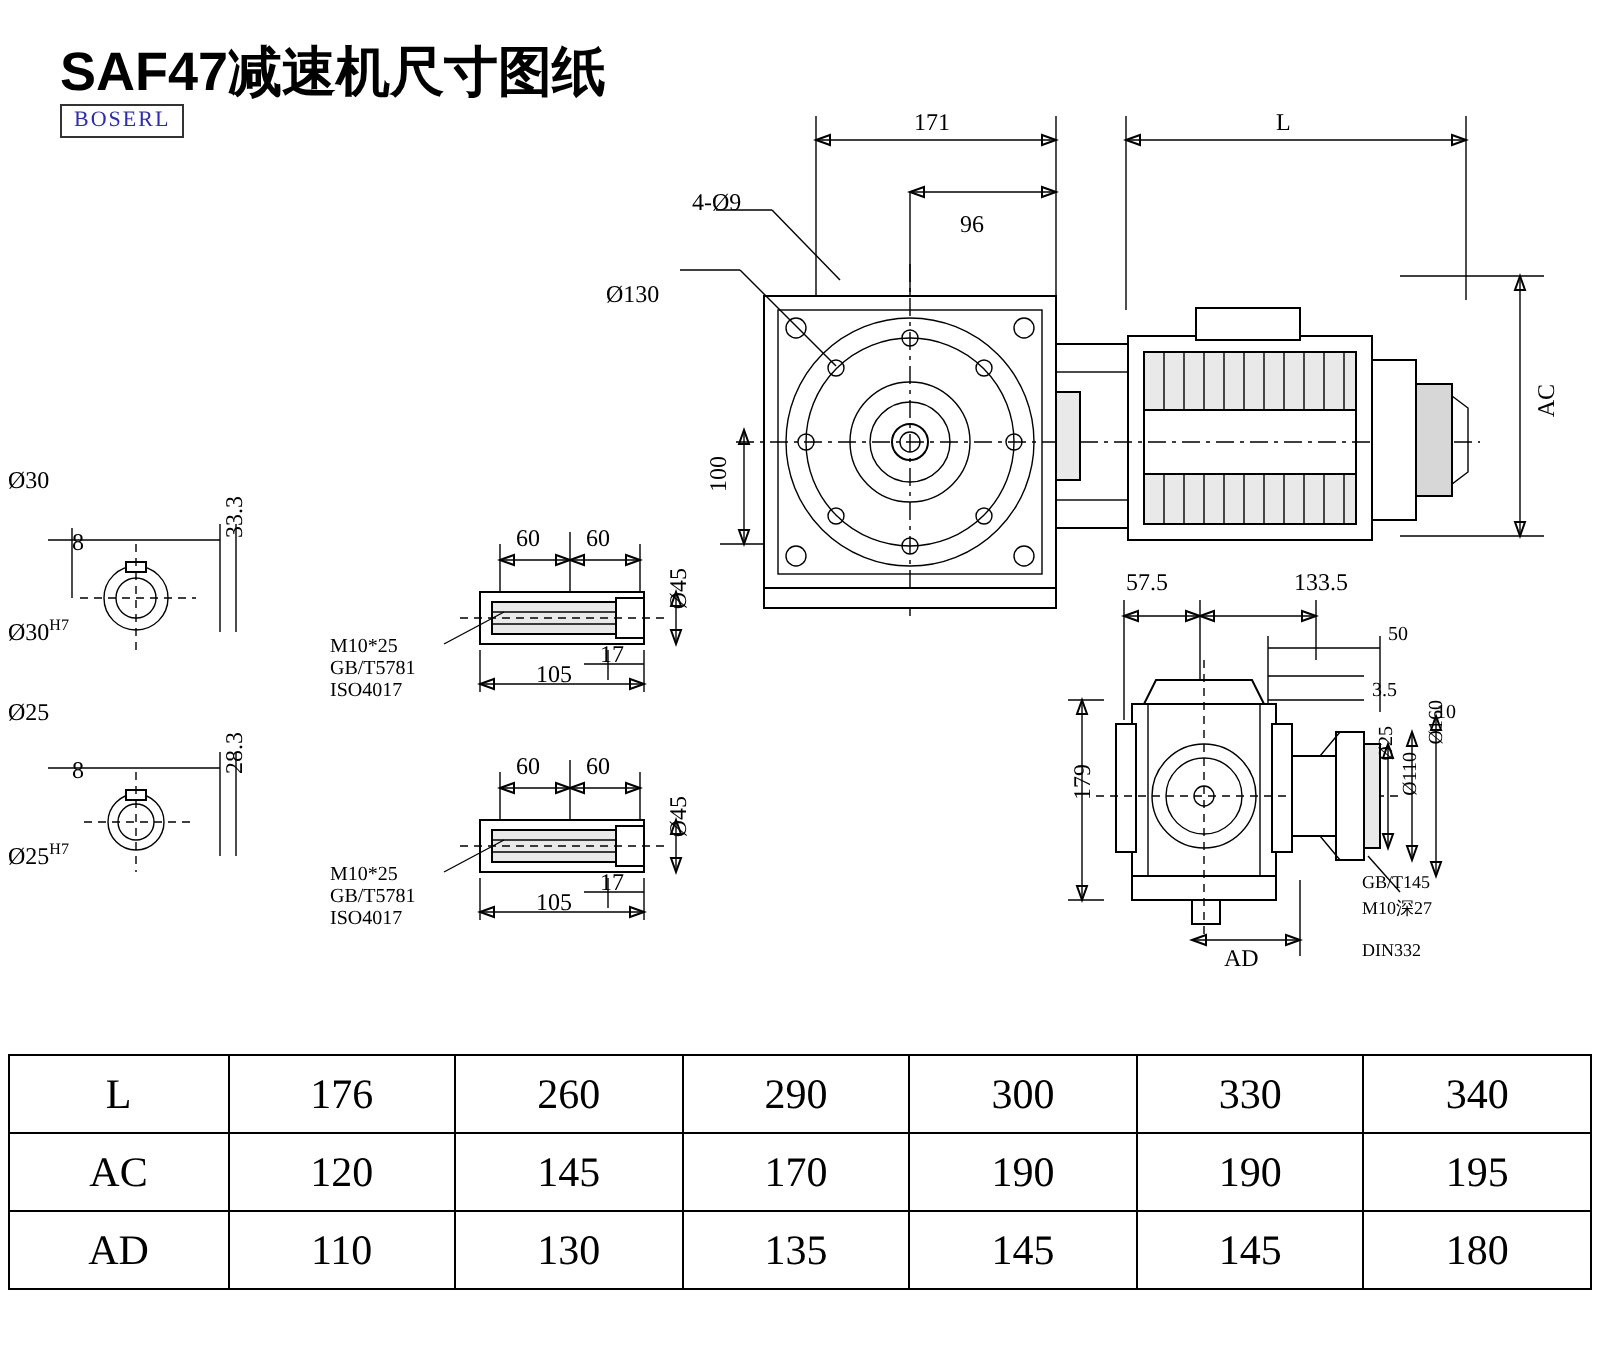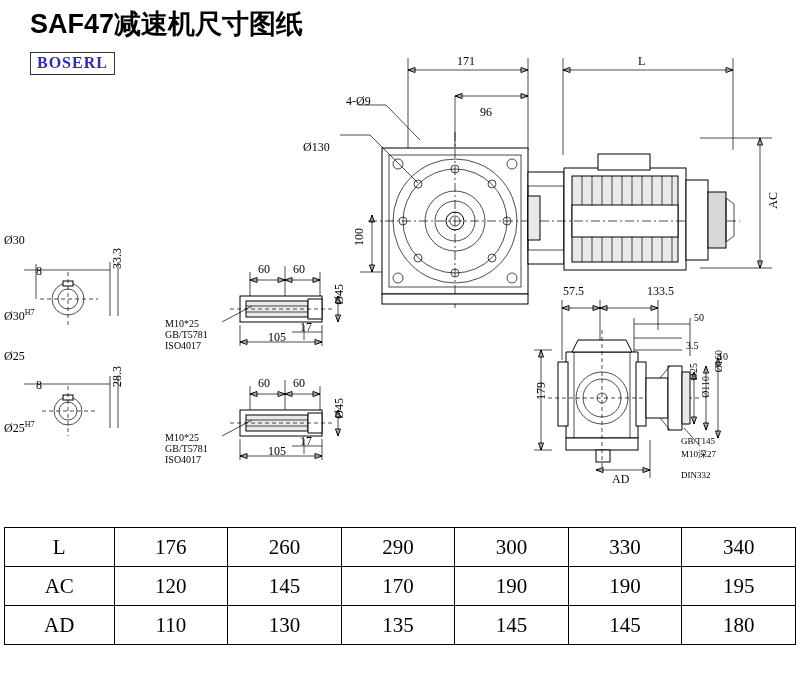--- a/index.html
+++ b/index.html
@@ -8,31 +8,31 @@
     background:#ffffff;
     font-family:"Liberation Serif", serif;
     color:#000;
     position:relative;
     overflow:hidden;
   }
   .root{position:absolute;left:0;top:0;width:800px;height:684px;}
 
   
   .title{
-    position:absolute;left:30px;top:6px;
+    position:absolute;left:30px;top:18px;
     font-family:"Liberation Sans", sans-serif;
     font-weight:bold;font-size:27px;letter-spacing:0px;
     white-space:nowrap;
   }
   .logo{
     position:absolute;left:30px;top:52px;
     border:1px solid #333;
     padding:1px 6px 2px 6px;
     font-family:"Liberation Serif", serif;
-    font-size:16px;font-weight:bold;color:#2b2bb5;
+    font-size:11px;font-weight:normal;color:#2b2bb5;
     letter-spacing:1px;
   }
 
   
   .lbl{position:absolute;font-size:12px;font-family:"Liberation Serif", serif;white-space:nowrap;}
   .lbl.sm{font-size:10px;}
   .lbl.xs{font-size:9px;}
   .vert{writing-mode:vertical-rl;transform:rotate(180deg);}
 
   svg{position:absolute;left:0;top:0;overflow:visible;}

